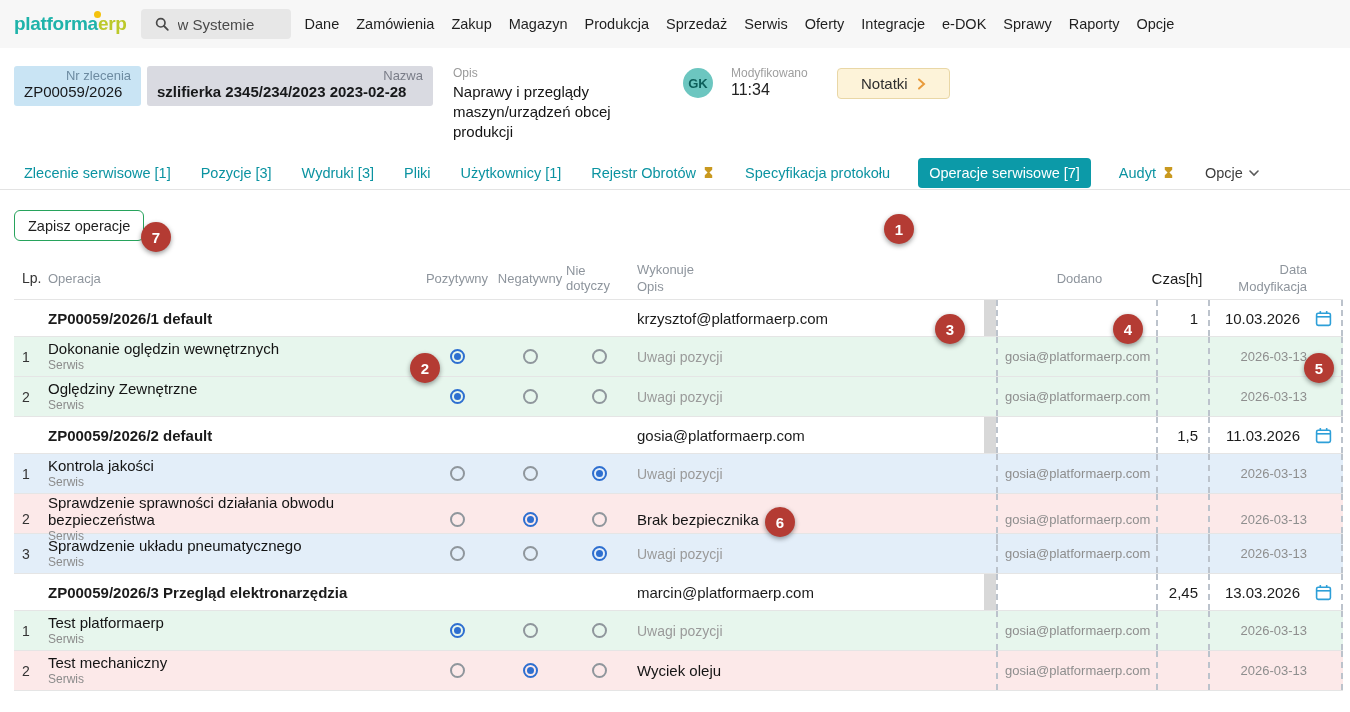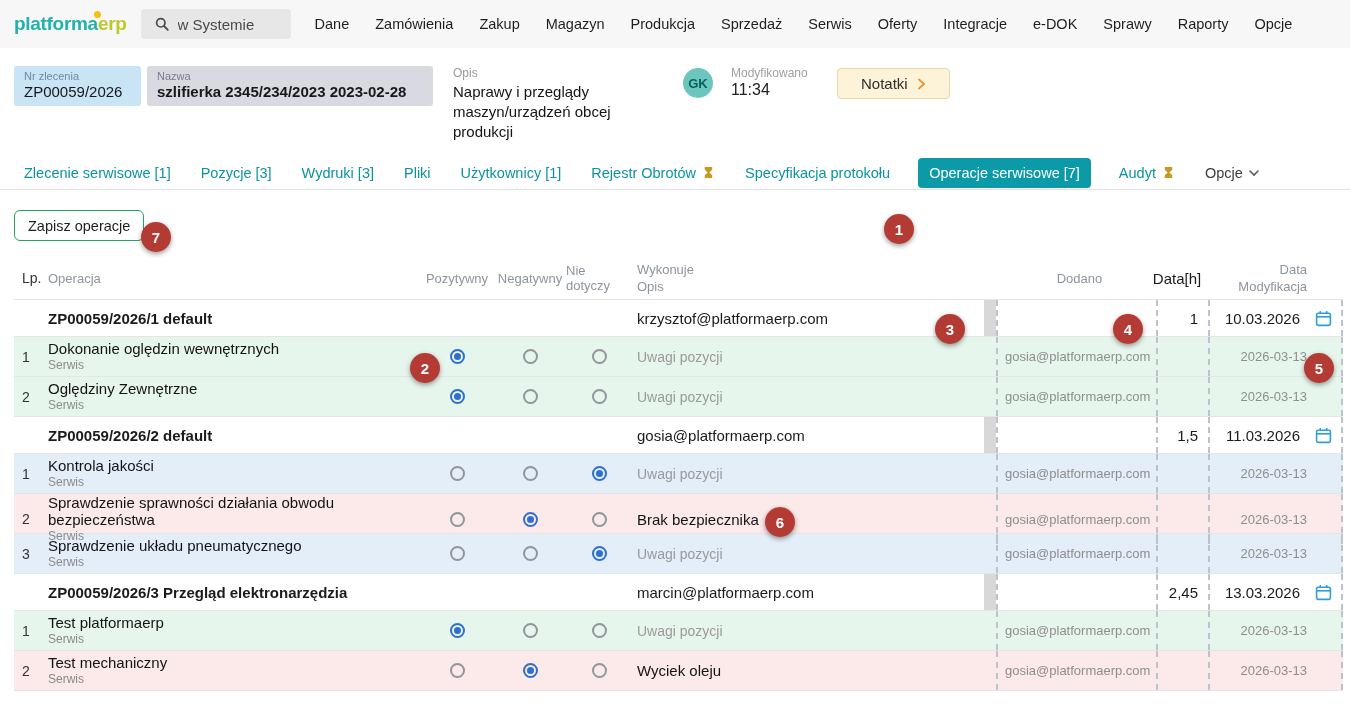--- a/index.html
+++ b/index.html
@@ -11,27 +11,27 @@
 
   
   .topnav { height:48px; background:#f7f7f7; display:flex; align-items:center; padding:0 14px; }
   .logo { font-size:19px; font-weight:bold; letter-spacing:-0.3px; position:relative; white-space:nowrap; }
   .logo .lg1 { color:#1fb3aa;text-align:right; }
   .logo .lg2 { color:#bcc92b; }
   .logo .lgdot { position:absolute; top:-2px; right:26px; width:7px; height:7px; border-radius:50%; background:#f4c20d; }
   .search { margin-left:14px; display:flex; align-items:center; gap:8px; background:#e7e7e7; border-radius:4px; height:30px; padding:0 13px; width:150px; }
   .search input { border:none; outline:none; background:transparent; font-family:inherit; font-size:15px; color:#3c3c3c; width:100px; }
   .search input::placeholder { color:#4a4a4a; }
-  .menu { display:flex; align-items:center; gap:26px; list-style:none; margin-left:24px; }
+  .menu { display:flex; align-items:center; gap:17px; list-style:none; margin-left:14px; }
   .menu li { font-size:14.5px; color:#1f1f1f; cursor:pointer; white-space:nowrap; }
 
   
   .order-header { display:flex; align-items:flex-start; padding:18px 0 0 14px; }
   .chip { height:40px; border-radius:3px; padding:4px 10px 0 10px; }
-  .chip .chip-label { display:block; font-size:11px; line-height:12px; }
+  .chip .chip-label { display:block; font-size:13px; line-height:12px;text-align:right; }
   .chip .chip-value { display:block; font-size:15px; line-height:19px; color:#17181a; }
   .chip-blue { background:#c9e4f4; width:127px; }
   .chip-blue .chip-label { color:#6d8ba1; }
   .chip-gray { background:#d9dae1; margin-left:6px; width:286px; }
   .chip-gray .chip-label { color:#7a7d88; }
   .chip-gray .chip-value { font-weight:bold; }
   .desc-block { margin-left:20px; width:212px; }
   .desc-label { font-size:12px; color:#9a9a9a; }
   .desc-text { font-size:15px; color:#141414; line-height:20px; margin-top:2px; }
   .avatar { margin-left:18px; width:30px; height:30px; border-radius:50%; background:#6cc6c0; color:#0d5f5a;
@@ -220,21 +220,21 @@
     <div class="c-lp">Lp.</div>
     <div class="c-op">Operacja</div>
     <div class="c-radio">Pozytywny</div>
     <div class="c-radio">Negatywny</div>
     <div class="c-radio">Nie dotyczy</div>
     <div class="c-note">
       <div>Wykonuje</div>
       <div>Opis</div>
     </div>
     <div class="c-dodano">Dodano</div>
-    <div class="c-czas">Data[h]</div>
+    <div class="c-czas">Czas[h]</div>
     <div class="c-data">
       <div>Data</div>
       <div>Modyfikacja</div>
     </div>
   </div>
 
   <div class="grow tgrid">
     <div class="c-lp"></div>
     <div class="c-op gtitle">ZP00059/2026/1 default</div>
     <div class="c-radio"></div>

